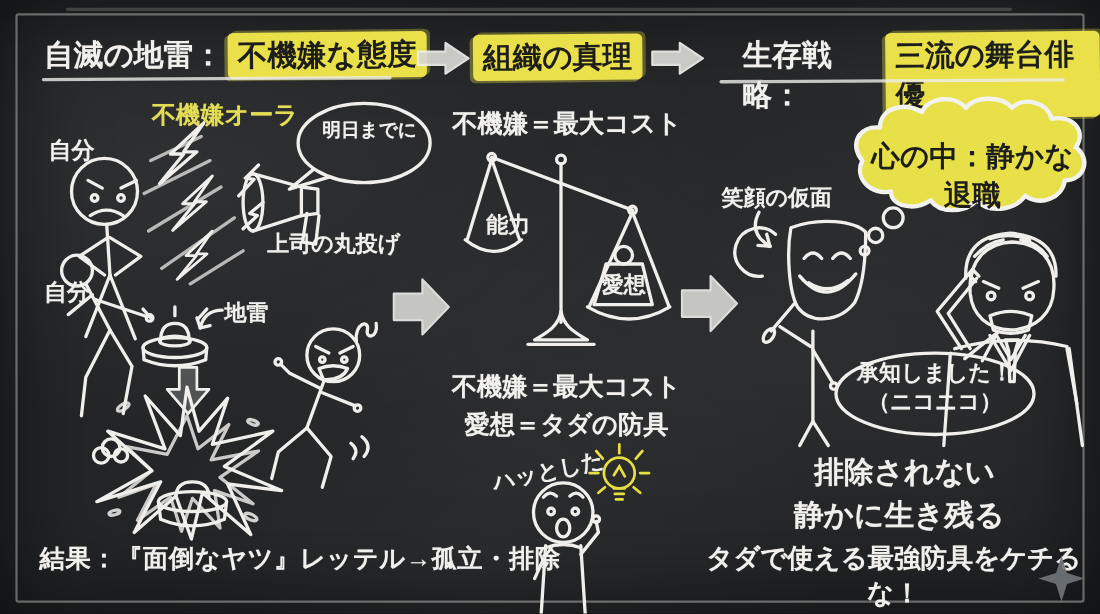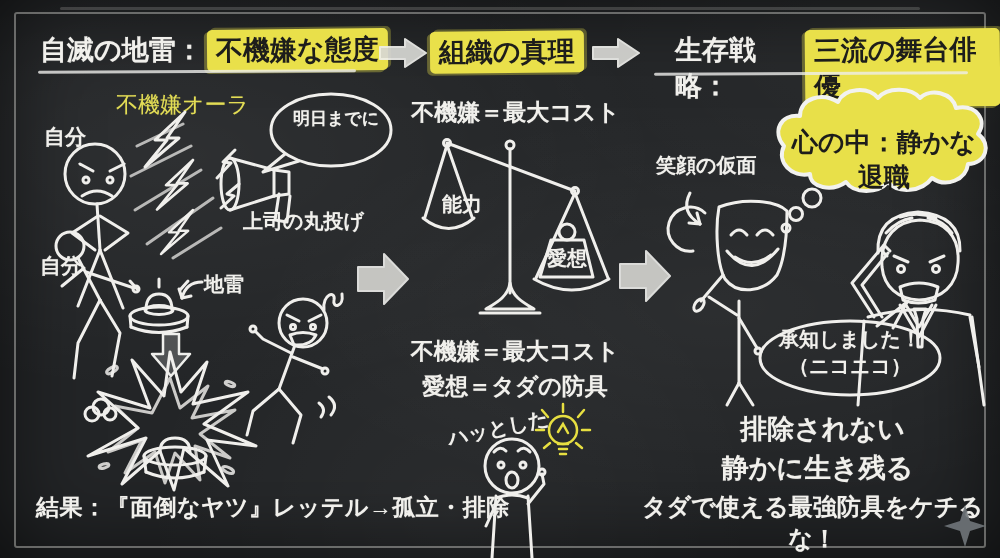--- a/index.html
+++ b/index.html
@@ -9,21 +9,21 @@
     background:
       radial-gradient(ellipse at 18% 28%, rgba(255,255,255,0.05), transparent 42%),
       radial-gradient(ellipse at 72% 55%, rgba(255,255,255,0.045), transparent 46%),
       radial-gradient(ellipse at 45% 92%, rgba(255,255,255,0.035), transparent 40%),
       radial-gradient(ellipse at 90% 10%, rgba(255,255,255,0.03), transparent 35%),
       #232527;
     box-shadow:inset 0 0 90px rgba(0,0,0,0.65);
   }
   .abs{position:absolute;}
   .wtxt{color:#f1f0ec;font-weight:bold;text-shadow:0 0 1px rgba(255,255,255,0.35);}
-  .ytxt{color:#e3dd55;font-weight:normal;text-shadow:0 0 1px rgba(227,221,85,0.4);}
+  .ytxt{color:#e3dd55;font-weight:bold;text-shadow:0 0 1px rgba(227,221,85,0.4);margin-left:22px;}
   .hl{background:#e9e04a;color:#1d1d1b;font-weight:bold;padding:3px 9px;border-radius:5px;
       box-shadow:-3px 2px 0 rgba(233,224,74,0.35), 3px -2px 0 rgba(233,224,74,0.3);}
   .ctr{text-align:center;}
   .frame{border:2px solid rgba(205,205,200,0.45);border-radius:3px;}
   svg{overflow:visible;}
   .chalk path,.chalk circle,.chalk ellipse,.chalk polyline,.chalk polygon{
     stroke:#f0efec;stroke-width:3;fill:none;stroke-linecap:round;stroke-linejoin:round;}
 </style>
 </head>
 <body>
@@ -267,21 +267,21 @@
       <path d="M14,62 C2,48 10,30 30,32 C30,14 52,8 68,18 C74,4 98,2 108,14 C118,2 142,4 150,14 C160,4 182,8 186,24 C206,20 218,36 208,50 C222,60 216,80 198,80 C196,96 176,104 162,94 C152,108 128,110 118,98 C108,110 84,110 76,98 C62,108 40,104 40,90 C22,94 6,78 14,62 Z" fill="#e8e049" stroke="#f2f2ef" stroke-width="4" stroke-linejoin="round"></path>
     </svg>
     <div class="abs ctr" style="left:10px;top:41px;width:208px;font-size:26px;font-weight:bold;color:#1d1d1b;">心の中：静かな退職</div>
   </div>
   <svg class="abs chalk" style="left:778px;top:188px;" width="48" height="48" viewBox="0 0 48 48">
     <circle cx="34" cy="10" r="9" stroke-width="2.5"></circle>
       <circle cx="18" cy="26" r="6.5" stroke-width="2.5"></circle>
       <circle cx="8" cy="40" r="4" stroke-width="2.5"></circle>
   </svg>
 
-  <div class="abs wtxt" style="left:656px;top:152px;font-size:20px;">笑顔の仮面</div>
+  <div class="abs wtxt" style="left:656px;top:166px;font-size:20px;">笑顔の仮面</div>
   <svg class="abs chalk" style="left:680px;top:190px;" width="36" height="40" viewBox="0 0 36 40">
     <path d="M10,3 Q0,22 20,34" stroke-width="2.5"></path>
       <path d="M20,34 L9,33" stroke-width="2.5"></path>
       <path d="M20,34 L17,23" stroke-width="2.5"></path>
   </svg>
 
   <svg class="abs chalk" style="left:675px;top:193px;" width="130" height="215" viewBox="0 0 130 215">
     <path d="M30,20 A22,22 0 1 0 18,58" stroke-width="3"></path>
     <path d="M44,14 C70,4 102,8 112,18 C112,40 110,66 102,82 C88,100 62,102 50,86 C42,72 40,36 44,14 Z" stroke-width="3.5"></path>
     <path d="M56,42 Q64,32 72,42" stroke-width="3"></path>

